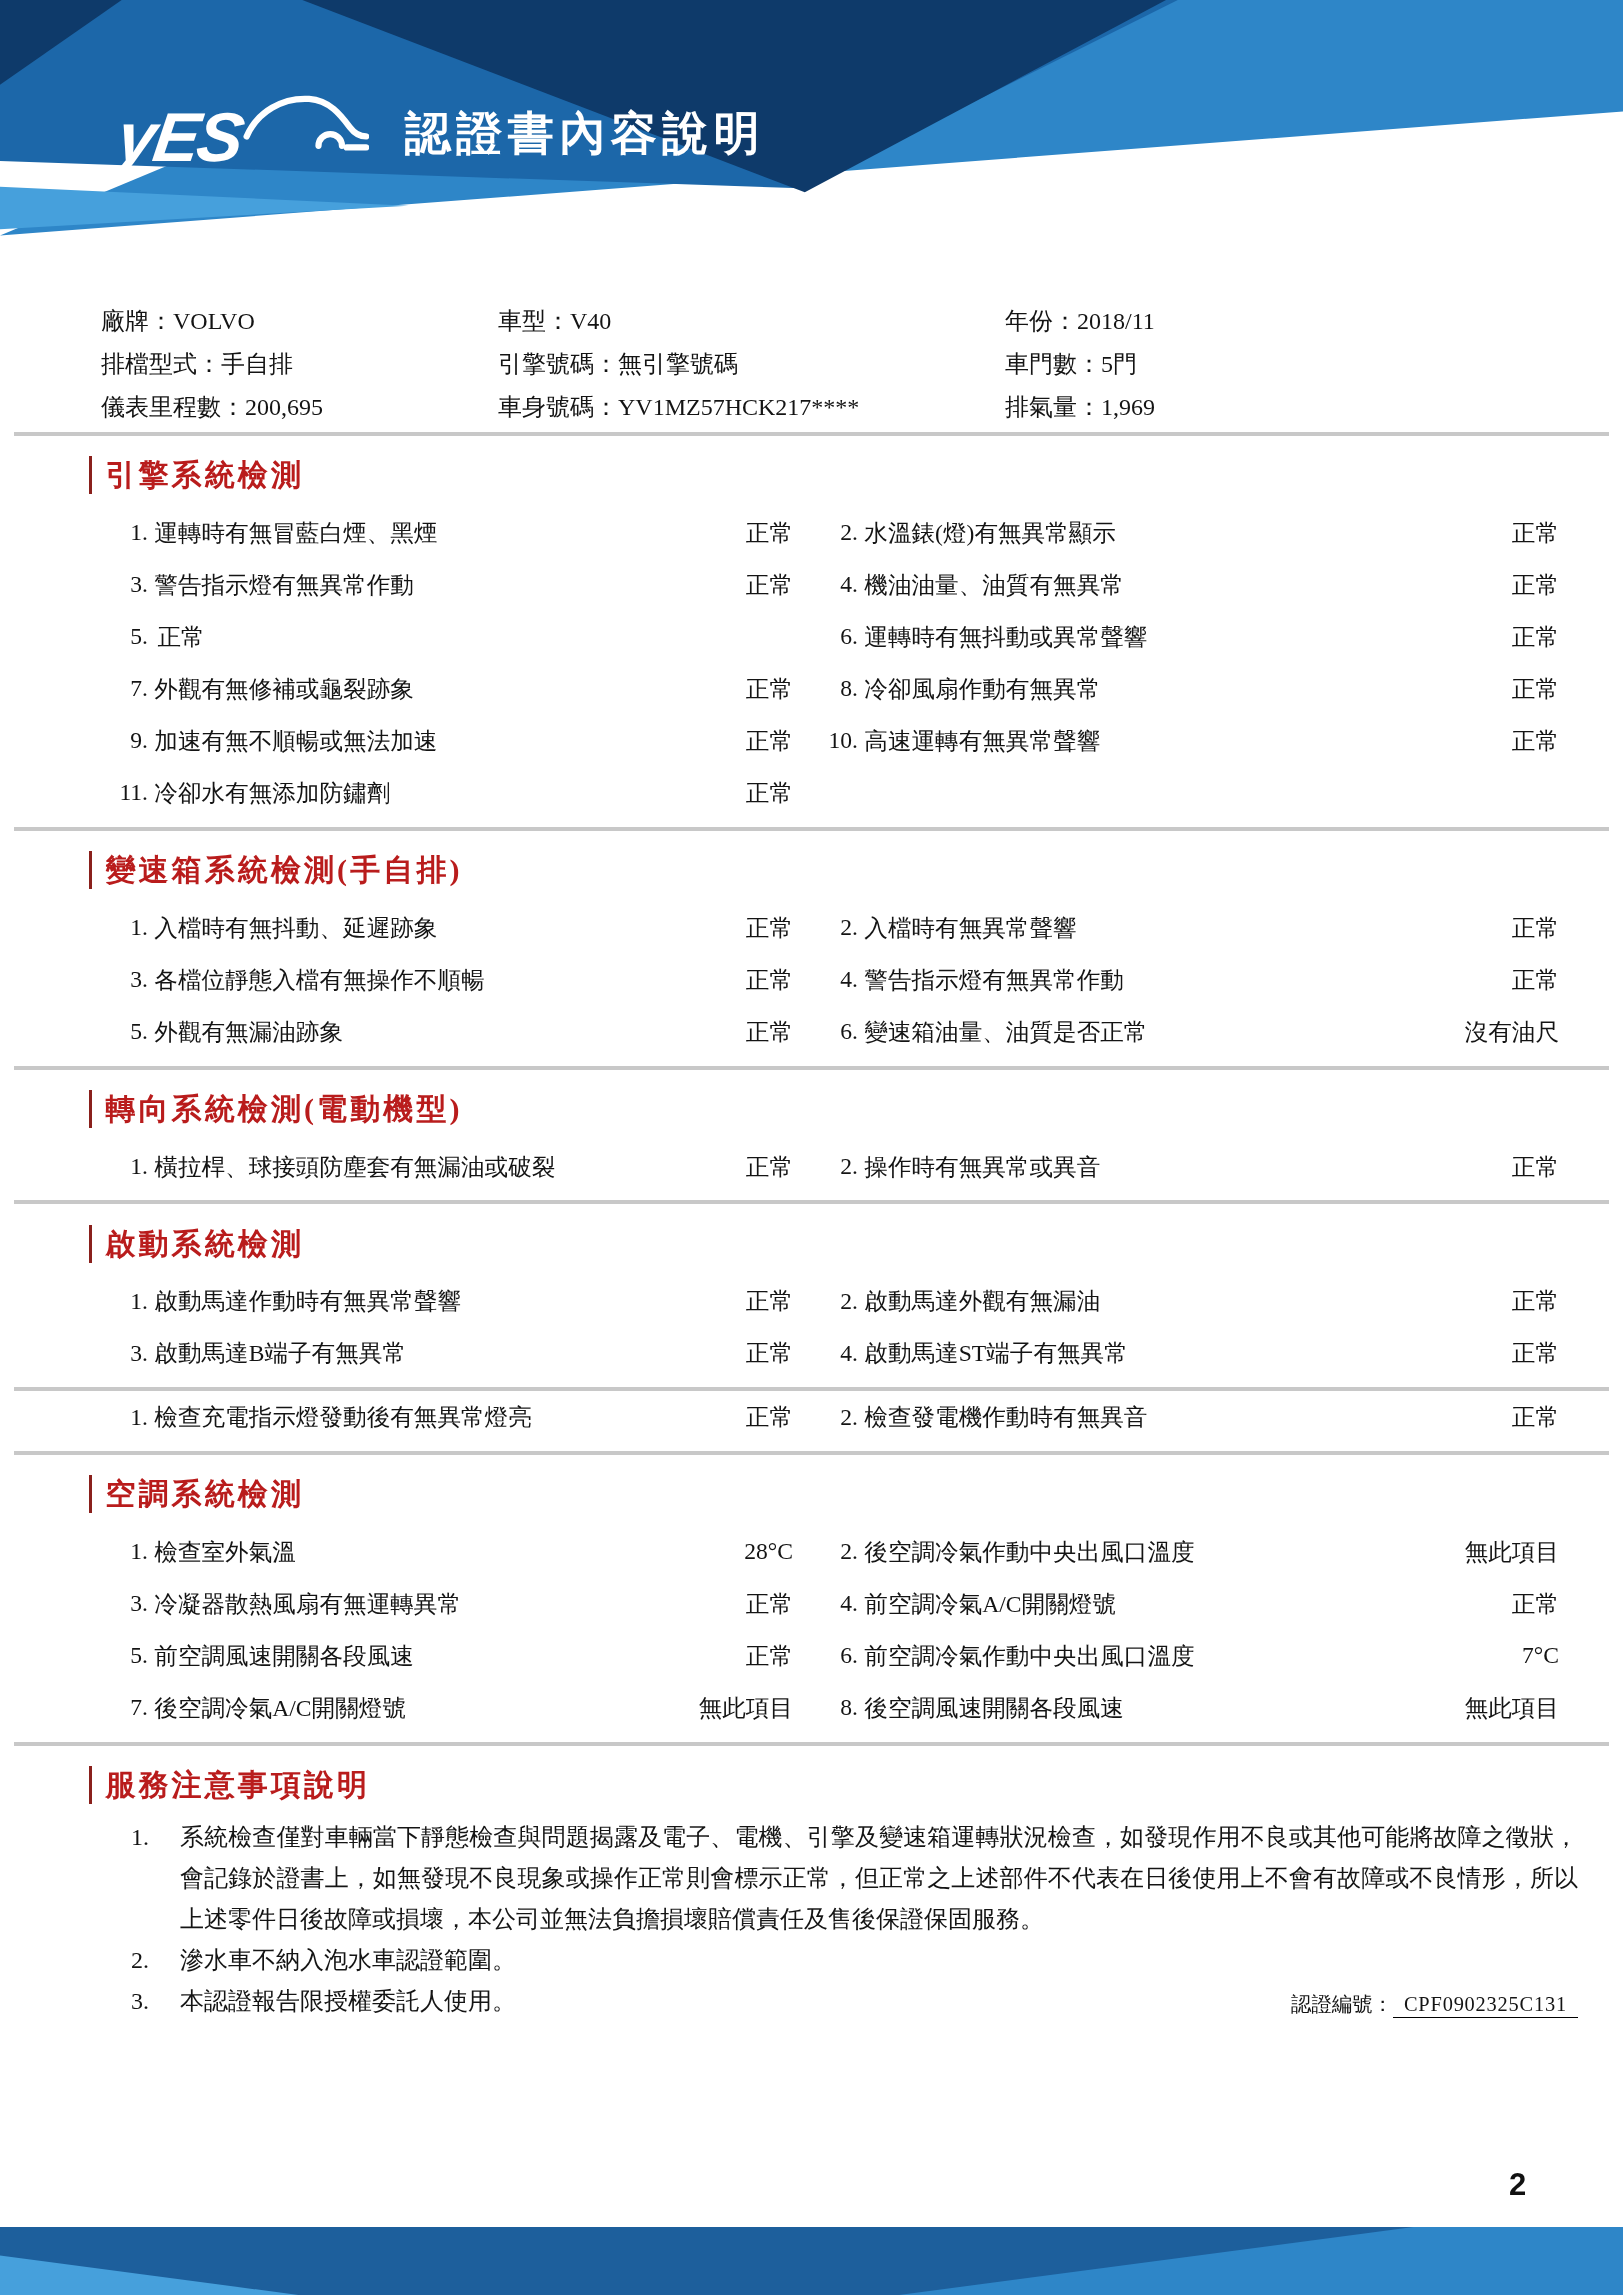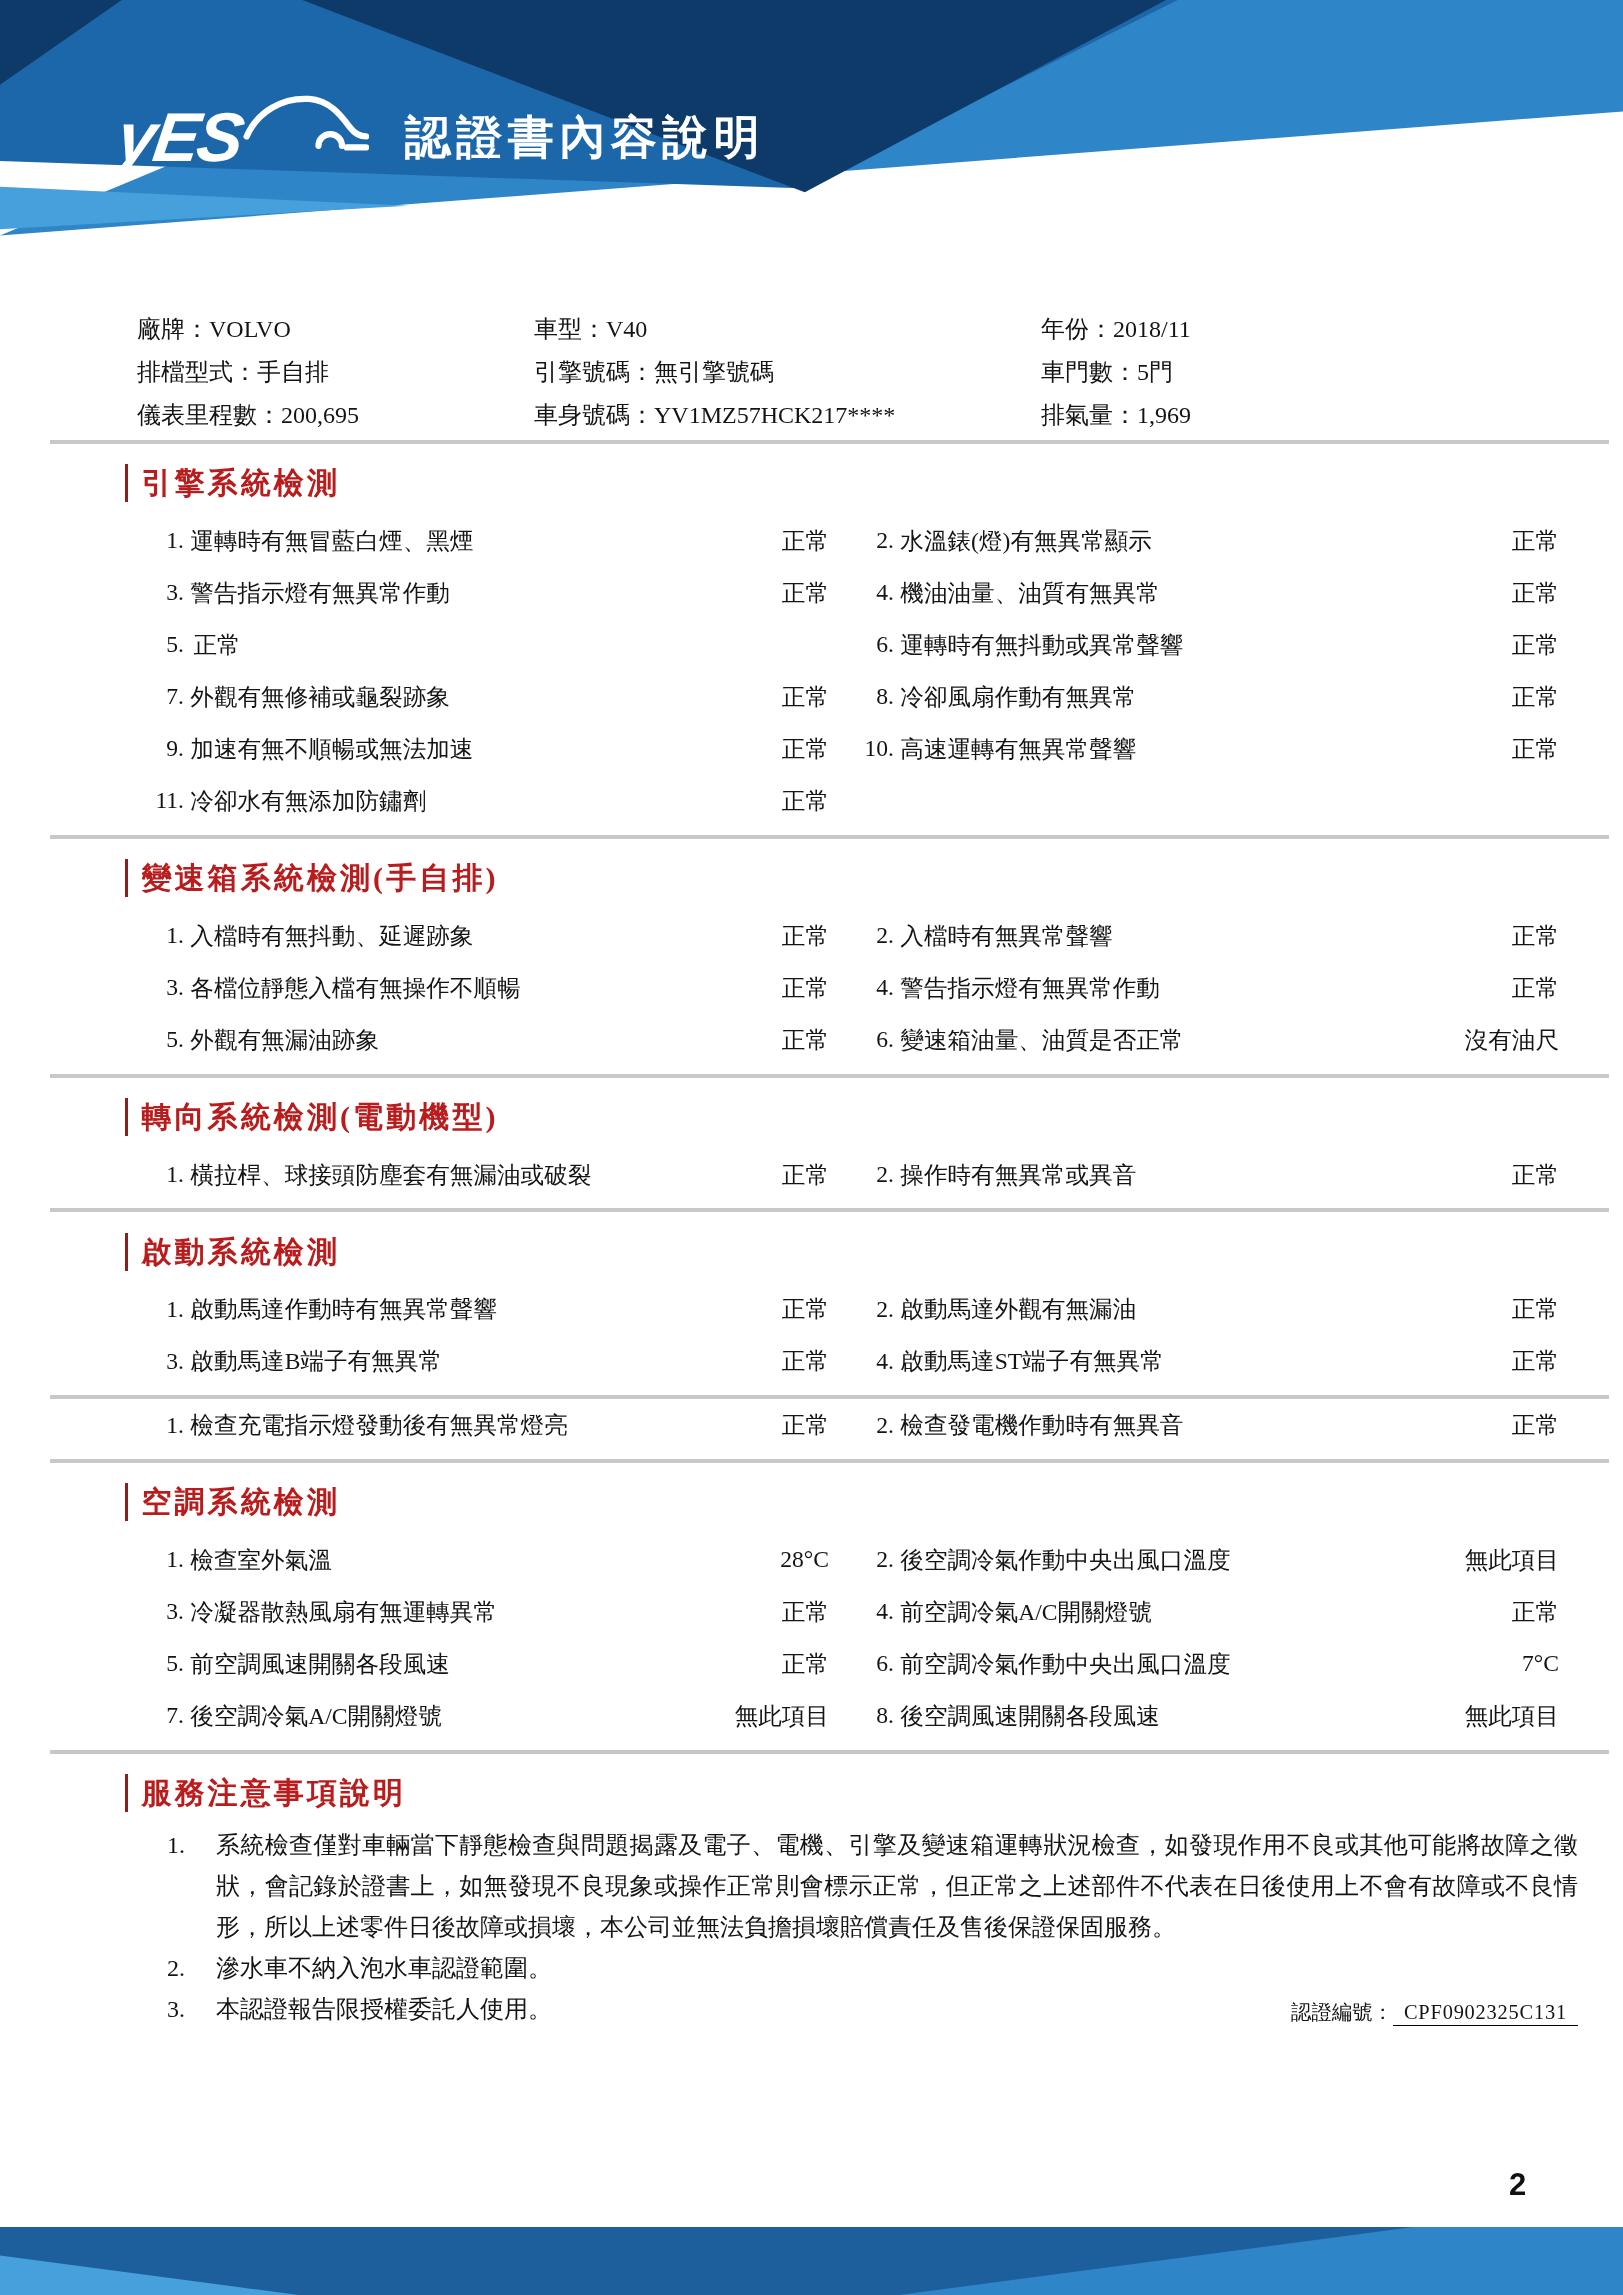--- a/index.html
+++ b/index.html
@@ -5,25 +5,25 @@
   html,body{margin:0;padding:0;background:#e8e8e8;}
   .page{position:relative;width:1623px;height:2295px;background:#ffffff;overflow:hidden;
         font-family:"Liberation Serif","DejaVu Serif",serif;color:#141414;}
 
   
   .hdr-svg{position:absolute;top:0;left:0;display:block;}
   .brand{position:absolute;top:88px;left:118px;display:flex;align-items:center;color:#fff;z-index:3;}
   .logo-text{font-family:"Liberation Sans","DejaVu Sans",sans-serif;font-style:italic;font-weight:800;
              font-size:69px;letter-spacing:-2.4px;transform:skewX(-8deg);line-height:1;}
   .car-ico{margin-left:1.6px;margin-bottom:23.6px;}
-  .page-title{margin:0 16px 0 36px;font-family:Liberation Sans, sans-serif;
+  .page-title{margin:0 16px 0 36px;font-family:Liberation Mono, monospace;
               font-weight:700;font-size:46px;letter-spacing:5.5px;line-height:1;}
 
   
-  .content{position:absolute;top:308px;left:0;right:0;padding-left:36px;}
+  .content{position:absolute;top:300px;left:0;right:0;}
   .info-grid{display:grid;grid-template-columns:397px 507px auto;padding-left:101px;font-size:24px;}
   .info-cell{line-height:43px;white-space:nowrap;}
 
   .divider{height:3.9px;background:#c8c8c8;margin:0 14px;}
   .info-divider{margin-top:3.1px;}
 
   .section-title{margin:20.4px 0 12.6px 89px;border-left:3.9px solid #8a201c;padding-left:13.4px;}
   .section-title h2{display:inline-block;margin:0;font-size:30px;line-height:38px;font-weight:700;
                     color:#b91c1c;letter-spacing:3.1px;font-family:inherit;}
   .items{display:grid;grid-template-columns:811px auto;}

